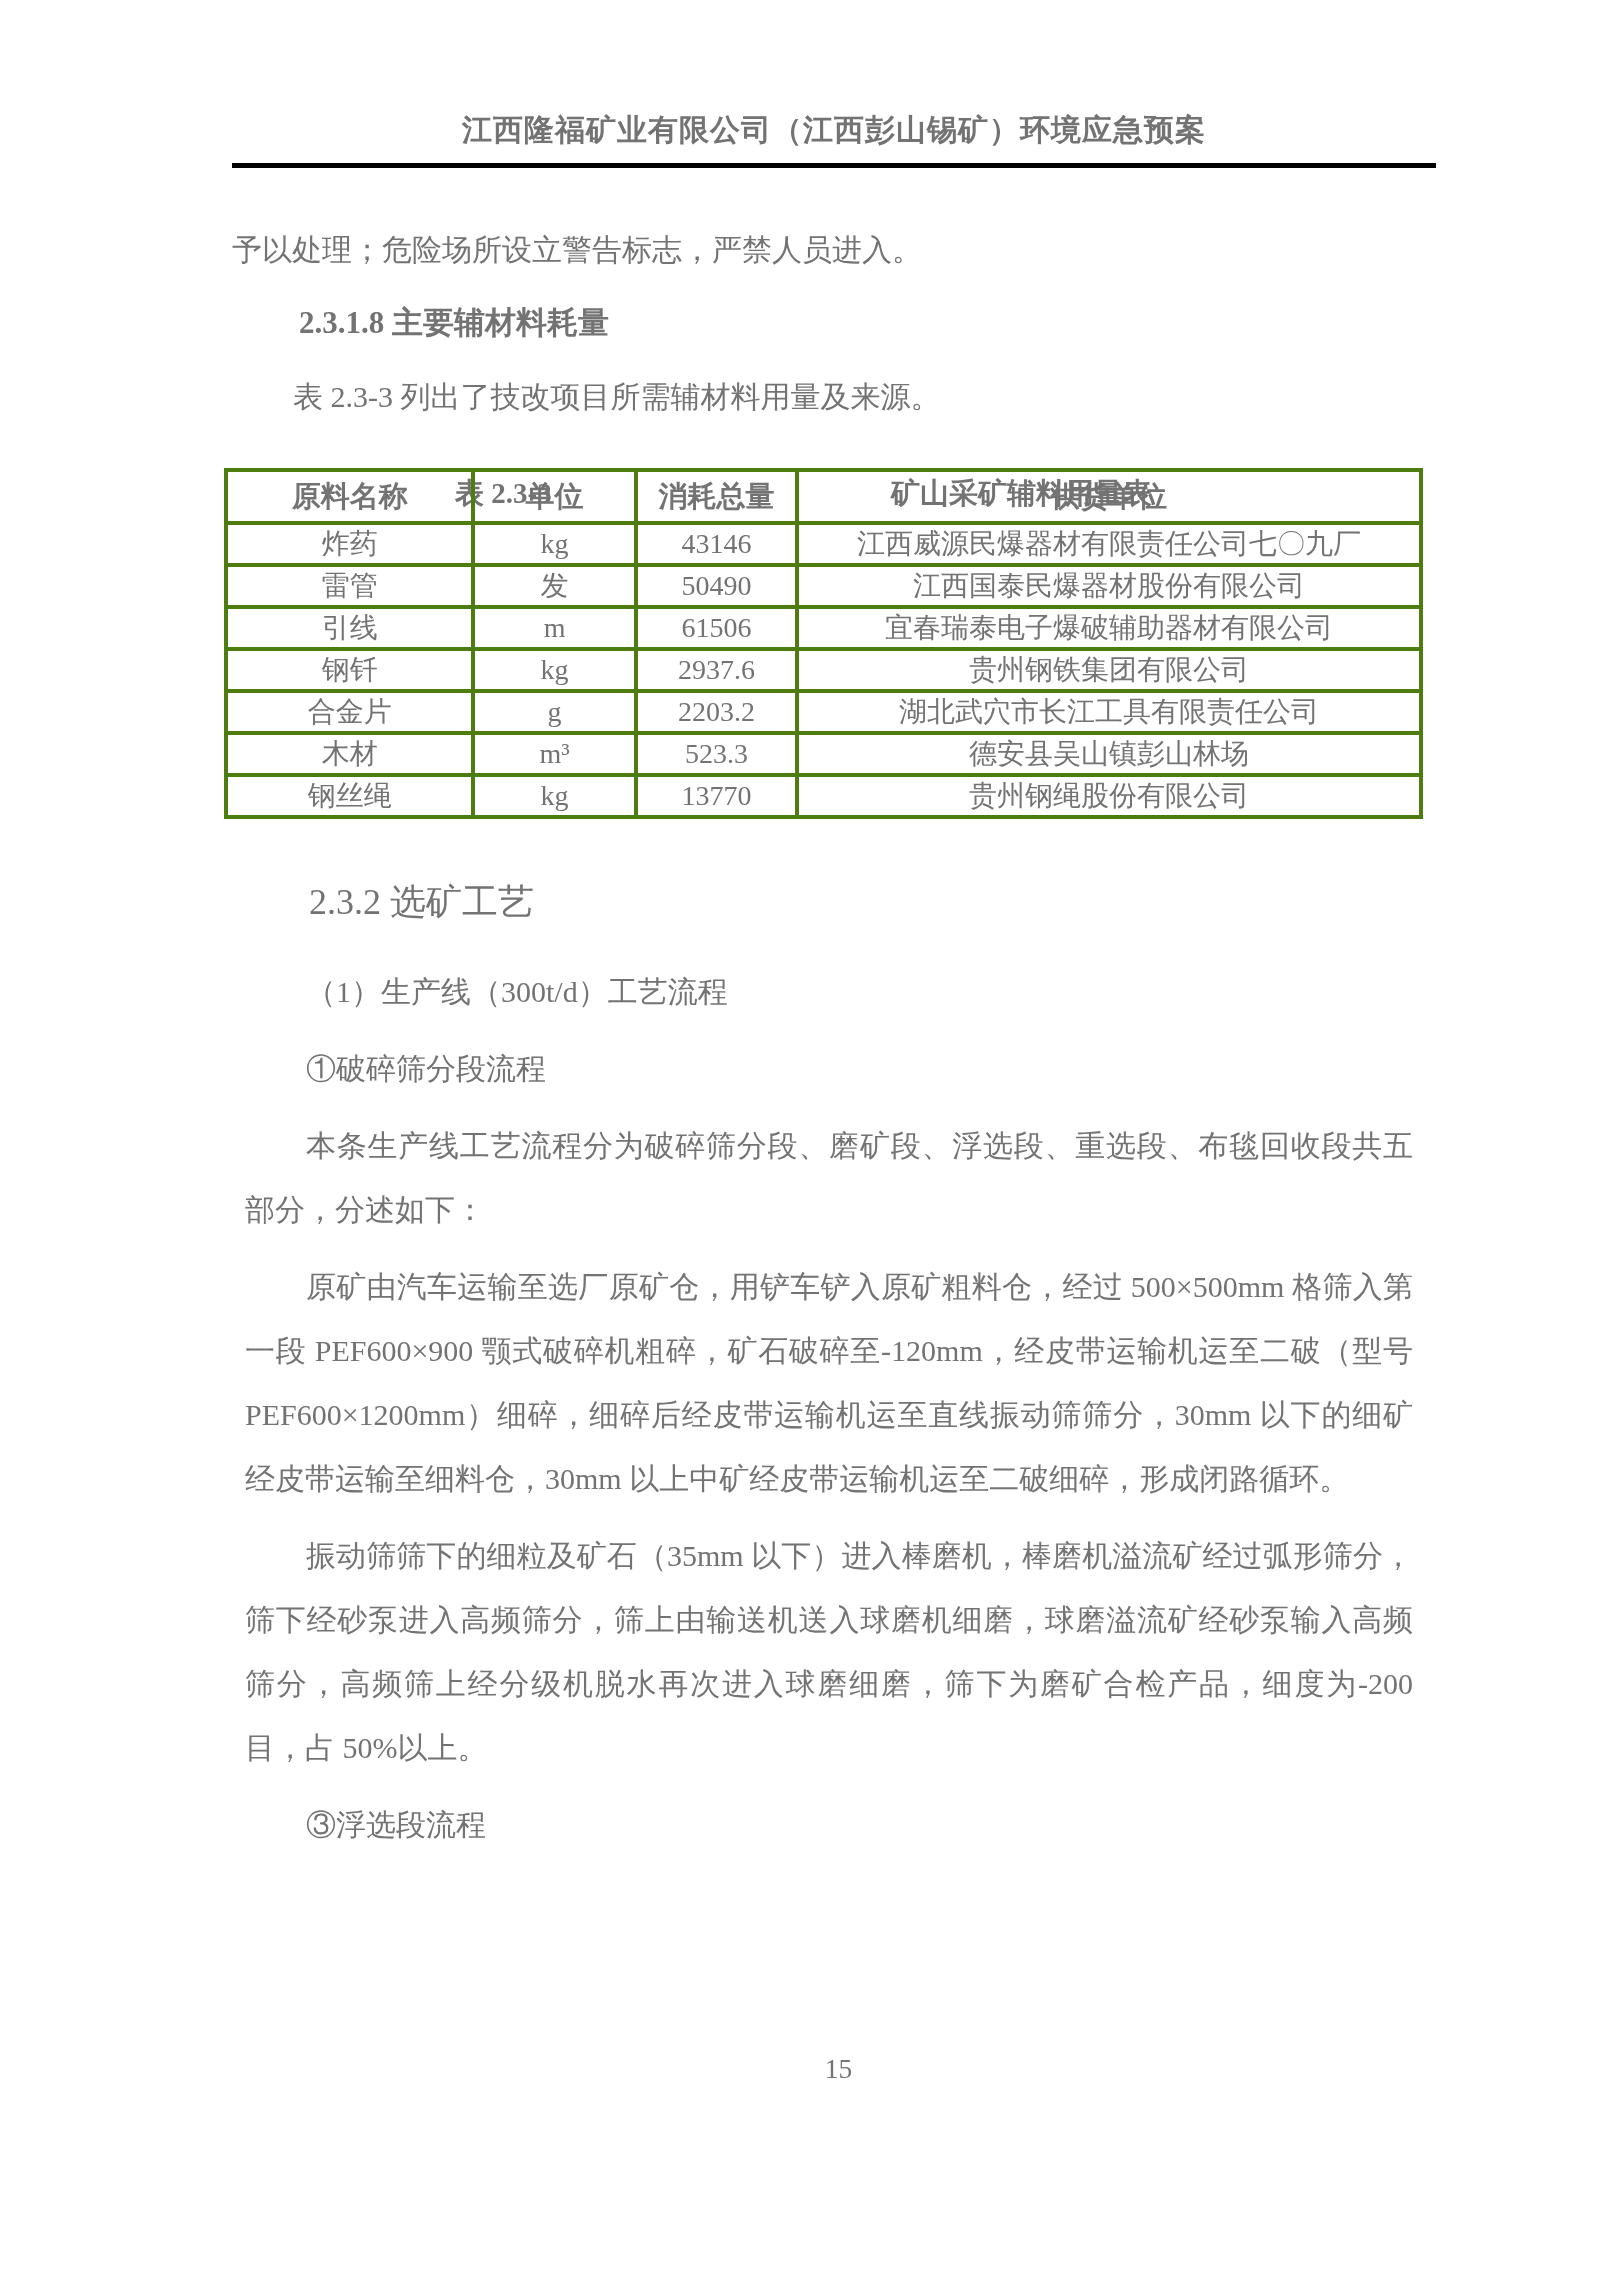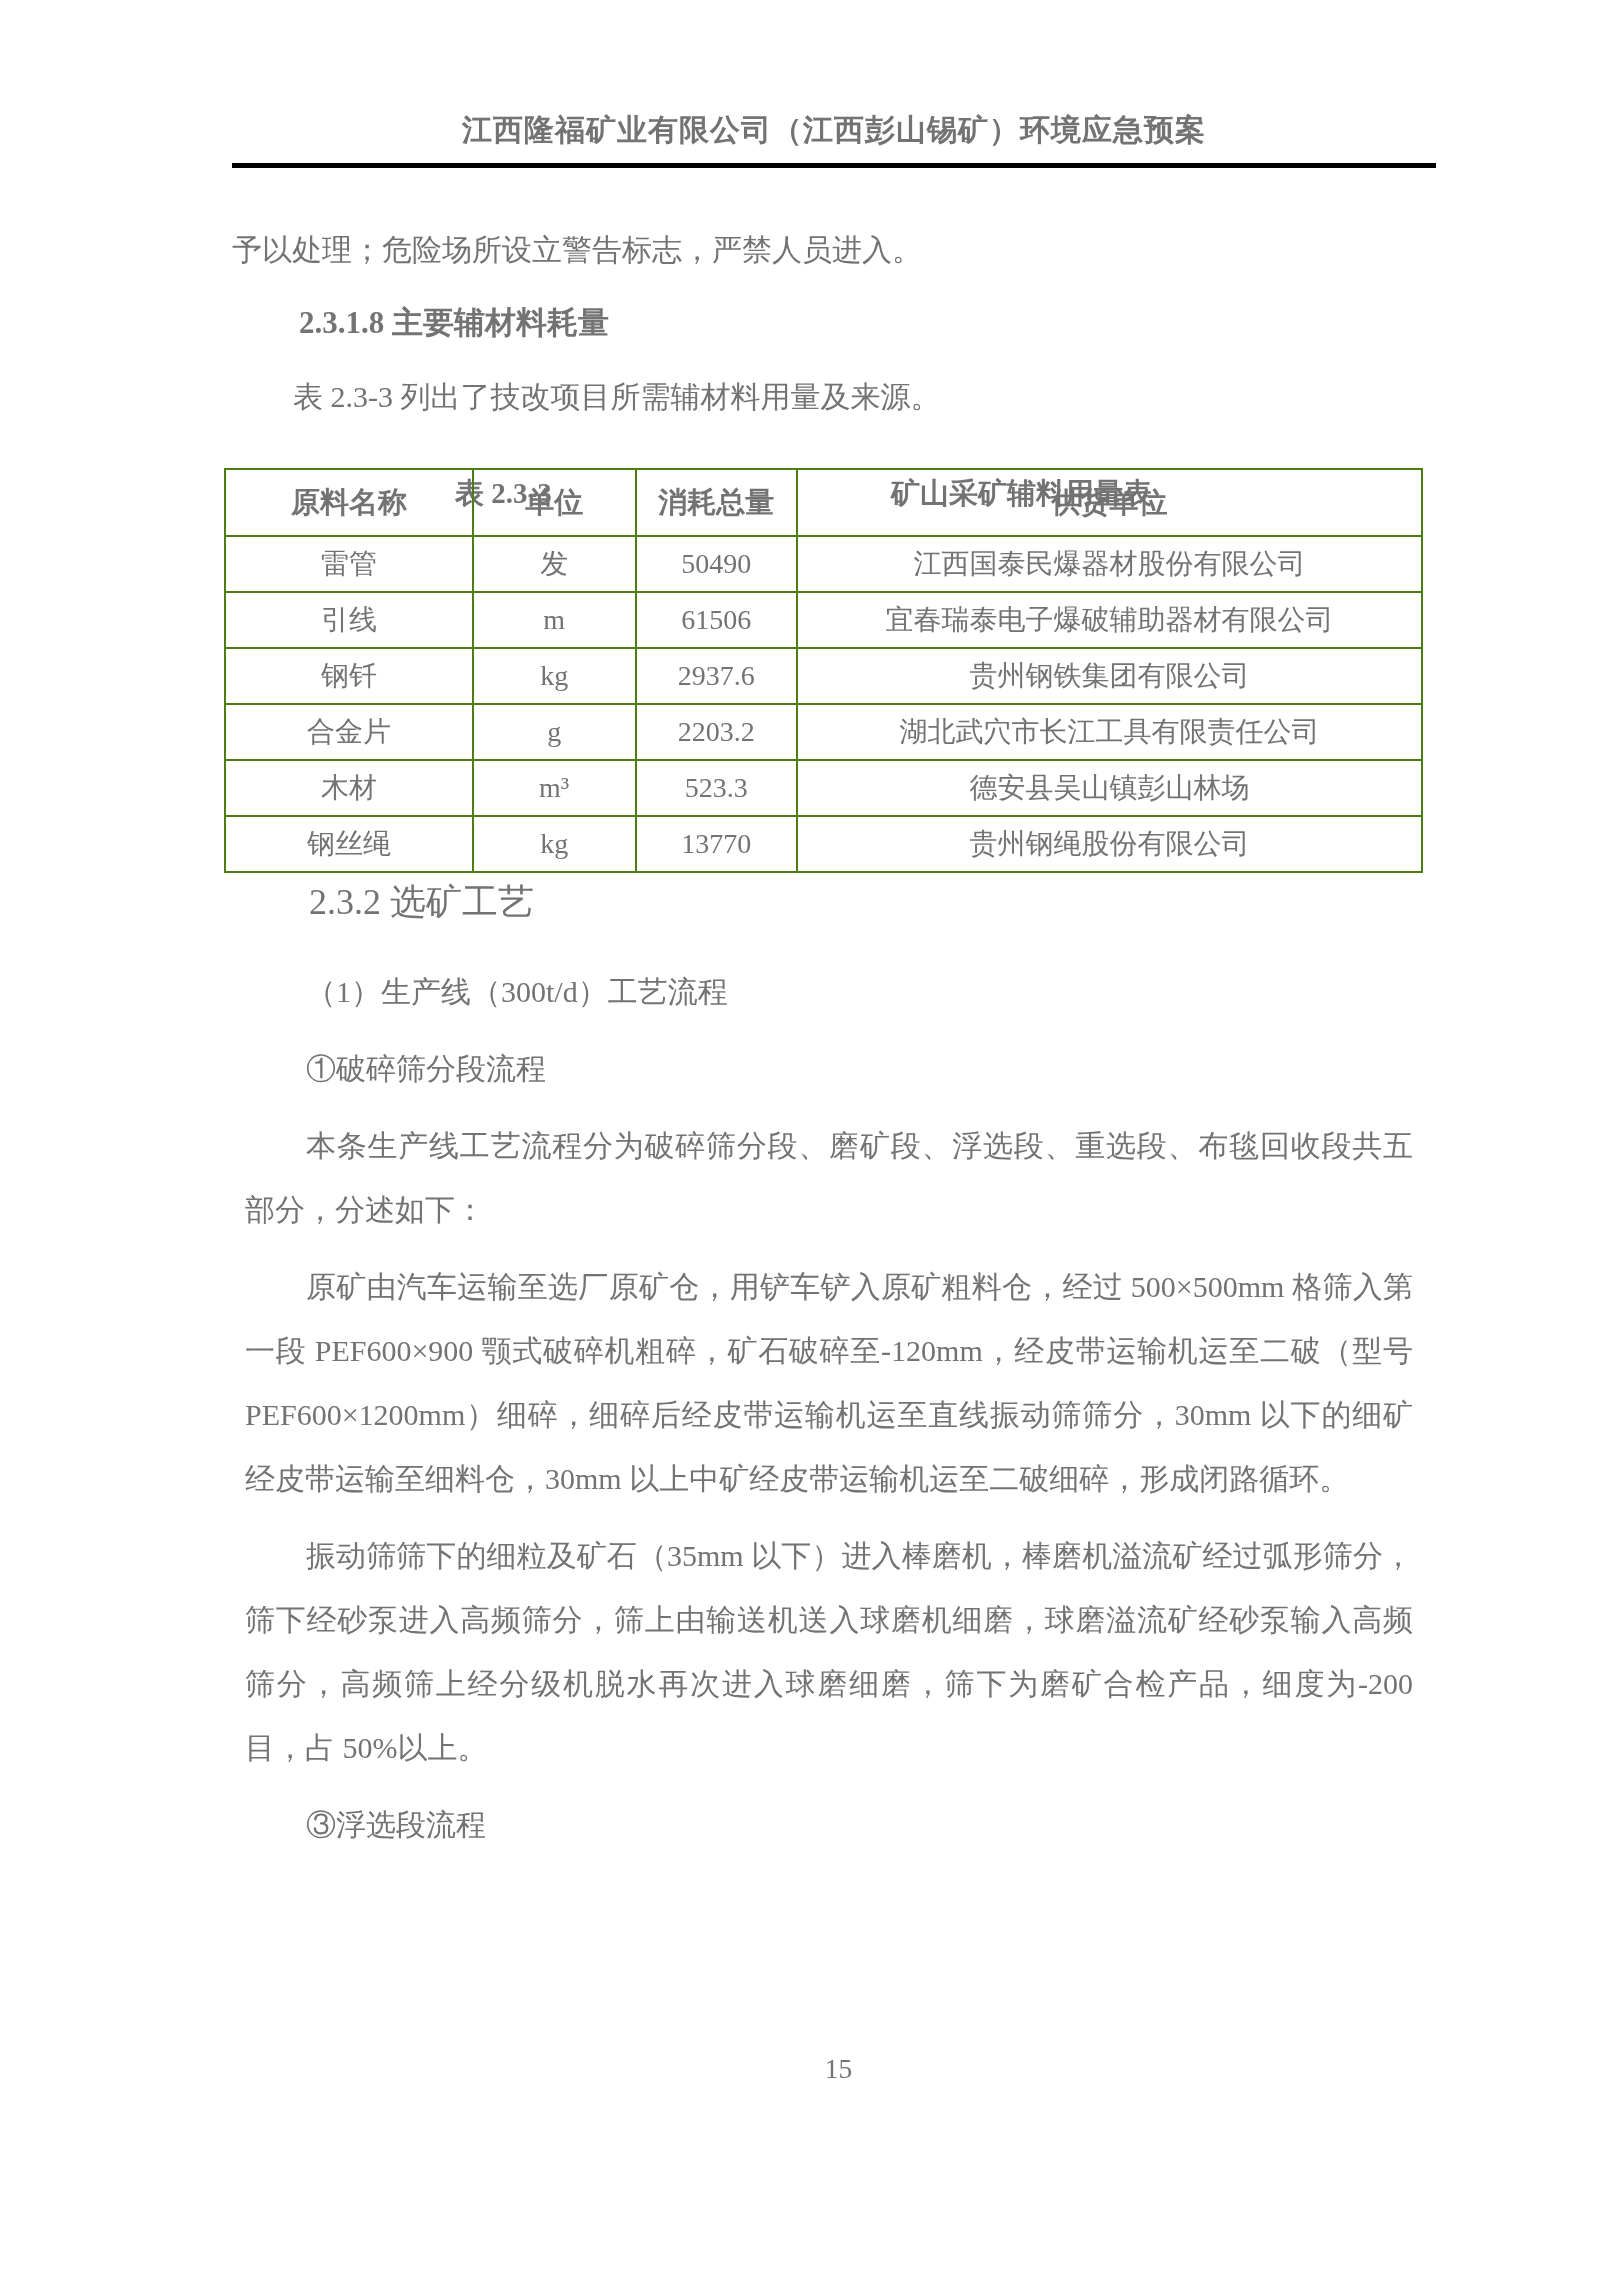--- a/index.html
+++ b/index.html
@@ -45,23 +45,23 @@
   .tbl-caption .cap-label{position:absolute;left:231px;white-space:nowrap;}
   .tbl-caption .cap-title{position:absolute;left:667px;white-space:nowrap;}
   
   table.materials{
     position:absolute;top:468px;left:224px;width:1199px;
     border-collapse:collapse;
     table-layout:fixed;
   }
   table.materials th,
   table.materials td{
-    border:2px solid #4d7c0f;
+    border:4px solid #4d7c0f;
     text-align:center;vertical-align:middle;
-    padding:8px;
+    padding:0;
     overflow:hidden;white-space:nowrap;
   }
   table.materials{border:2.9px solid #000;}
   table.materials th{
     height:49px;font-size:29px;font-weight:bold;
   }
   table.materials td{
     height:38px;font-size:28px;font-weight:normal;
   }
   .col1{width:20.7%;} .col2{width:13.6%;} .col3{width:13.5%;} .col4{width:52.2%;}
@@ -112,20 +112,26 @@
     <thead>
       <tr id="materials-head-row">
           <th>原料名称</th>
           <th>单位</th>
           <th>消耗总量</th>
           <th>供货单位</th>
         </tr>
     </thead>
     <tbody id="materials-body">
         <tr>
+          <td>炸药</td>
+          <td>kg</td>
+          <td>43146</td>
+          <td>江西威源民爆器材有限责任公司七〇九厂</td>
+        </tr>
+        <tr>
           <td>雷管</td>
           <td>发</td>
           <td>50490</td>
           <td>江西国泰民爆器材股份有限公司</td>
         </tr>
         <tr>
           <td>引线</td>
           <td>m</td>
           <td>61506</td>
           <td>宜春瑞泰电子爆破辅助器材有限公司</td>

